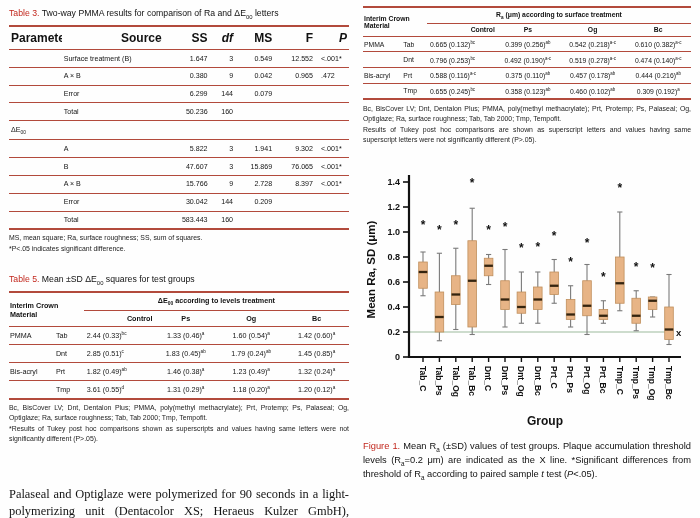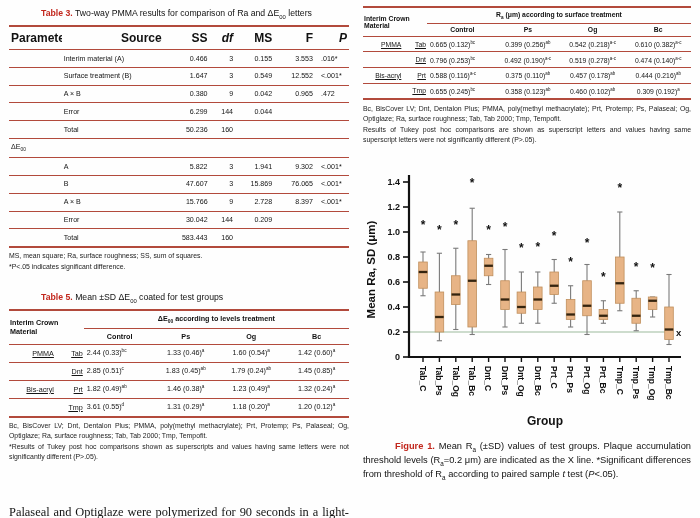--- a/index.html
+++ b/index.html
@@ -12,21 +12,21 @@
     width:700px;height:518px;box-sizing:border-box;
     background:#fefefe;overflow:hidden;
     display:flex;gap:14px;padding:6px 9px 0 9px;
     font-family:"Liberation Sans","DejaVu Sans",sans-serif;color:var(--ink);
   }
   .col{display:block;}
   .col-left{width:340px;flex:0 0 340px;}
   .col-right{width:328px;flex:0 0 328px;}
 
   .tbl-title{font-size:8.7px;line-height:1.25;margin:2px 0 4px 0;color:#111;}
-  .red{color:var(--red);font-weight:bold;margin-left:32px;}
+  .red{color:var(--red);font-weight:normal;}
   .tbl-title sub, .span-h sub{font-size:0.68em;}
 
   table.jtable{border-collapse:collapse;width:100%;table-layout:fixed;
     border-top:2px solid var(--rule);border-bottom:2px solid var(--rule);}
   table.jtable th{font-weight:bold;color:#111;}
   table.jtable th, table.jtable td{overflow:hidden;white-space:nowrap;}
 
   
   .t3 th{font-size:12px;padding:4px 2px;border-bottom:1.7px solid var(--rule);}
   .t3 td{font-size:7.1px;padding:4.4px 2px;border-top:1px solid var(--rule);}
@@ -37,24 +37,24 @@
   .t3 td.src{text-align:left;}
   .t3 td.num{text-align:right;}
   .t3 td.pcol{text-align:left;padding-left:6px;}
   .t3 td.param{text-align:left;font-weight:normal;}
   .t3 sub{font-size:0.68em;}
 
   
   .t45 .mat-h{text-align:left;vertical-align:middle;border-bottom:1.7px solid var(--rule);white-space:normal;}
   .t45 .span-h{text-align:center;border-bottom:1px solid var(--rule);}
   .t45 tr.subhead th{border-bottom:1.7px solid var(--rule);}
-  .t45 tr.subhead th.ctl{text-align:center;padding-left:3px;margin-top:28px;}
+  .t45 tr.subhead th.ctl{text-align:right;padding-left:3px;margin-top:28px;}
   .t45 td{border-top:1px solid var(--rule);}
   .t45 tbody tr:first-child td{border-top:none;}
-  .t45 td.mat, .t45 td.code{text-align:right;text-decoration:underline;}
+  .t45 td.mat, .t45 td.code{text-align:left;}
   .t45 td.val{text-align:center;}
   .t45 td.val.ctl{text-align:left;padding-left:3px;}
   .t45 sup{font-size:0.65em;}
   .t4 th{font-size:6.8px;padding:2.6px 1px;}
   .t4 td{font-size:6.8px;padding:3.2px 1px;}
   .t5 th{font-size:7.2px;padding:3px 1px;}
   .t5 td{font-size:7.2px;padding:3.8px 1px;}
 
   .fn{font-size:6.9px;line-height:1.45;color:#1b1b1b;text-align:justify;margin-top:3px;}
   .fn:first-of-type{margin-top:4px;}
@@ -98,29 +98,20 @@
             <th class="ar">SS</th>
             <th class="ar"><i>df</i></th>
             <th class="ar">MS</th>
             <th class="ar">F</th>
             <th class="ac"><i>P</i></th>
           </tr>
         </thead>
         <tbody>
             <tr>
               <td class="param"></td>
-              <td class="src">Interim material (A)</td>
-              <td class="num">0.466</td>
-              <td class="num">3</td>
-              <td class="num">0.155</td>
-              <td class="num">3.553</td>
-              <td class="pcol">.016*</td>
-            </tr>
-            <tr>
-              <td class="param"></td>
               <td class="src">Surface treatment (B)</td>
               <td class="num">1.647</td>
               <td class="num">3</td>
               <td class="num">0.549</td>
               <td class="num">12.552</td>
               <td class="pcol">&lt;.001*</td>
             </tr>
             <tr>
               <td class="param"></td>
               <td class="src">A × B</td>
@@ -128,21 +119,21 @@
               <td class="num">9</td>
               <td class="num">0.042</td>
               <td class="num">0.965</td>
               <td class="pcol">.472</td>
             </tr>
             <tr>
               <td class="param"></td>
               <td class="src">Error</td>
               <td class="num">6.299</td>
               <td class="num">144</td>
-              <td class="num">0.044</td>
+              <td class="num">0.079</td>
               <td class="num"></td>
               <td class="pcol"></td>
             </tr>
             <tr>
               <td class="param"></td>
               <td class="src">Total</td>
               <td class="num">50.236</td>
               <td class="num">160</td>
               <td class="num"></td>
               <td class="num"></td>
@@ -196,21 +187,21 @@
               <td class="num"></td>
               <td class="pcol"></td>
             </tr>
           </tbody>
       </table>
       <div class="fn">MS, mean square; Ra, surface roughness; SS, sum of squares.</div>
       <div class="fn" style="margin-top:1px;">*P&lt;.05 indicates significant difference.</div>
     </section>
 
     <section class="block t5-block">
-      <div class="tbl-title"><span class="red">Table 5.</span><span><span> Mean ±SD ΔE</span><sub>00</sub><span> coated for test groups</span></span></div>
+      <div class="tbl-title"><span class="red">Table 5.</span><span><span> Mean ±SD ΔE</span><sub>00</sub><span> squares for test groups</span></span></div>
       <table class="jtable t45 t5">
         <colgroup>
           <col style="width:13.5%">
             <col style="width:8.5%">
             <col style="width:20.5%">
             <col style="width:19%">
             <col style="width:19.5%">
             <col style="width:19%">
         </colgroup>
         <thead>

